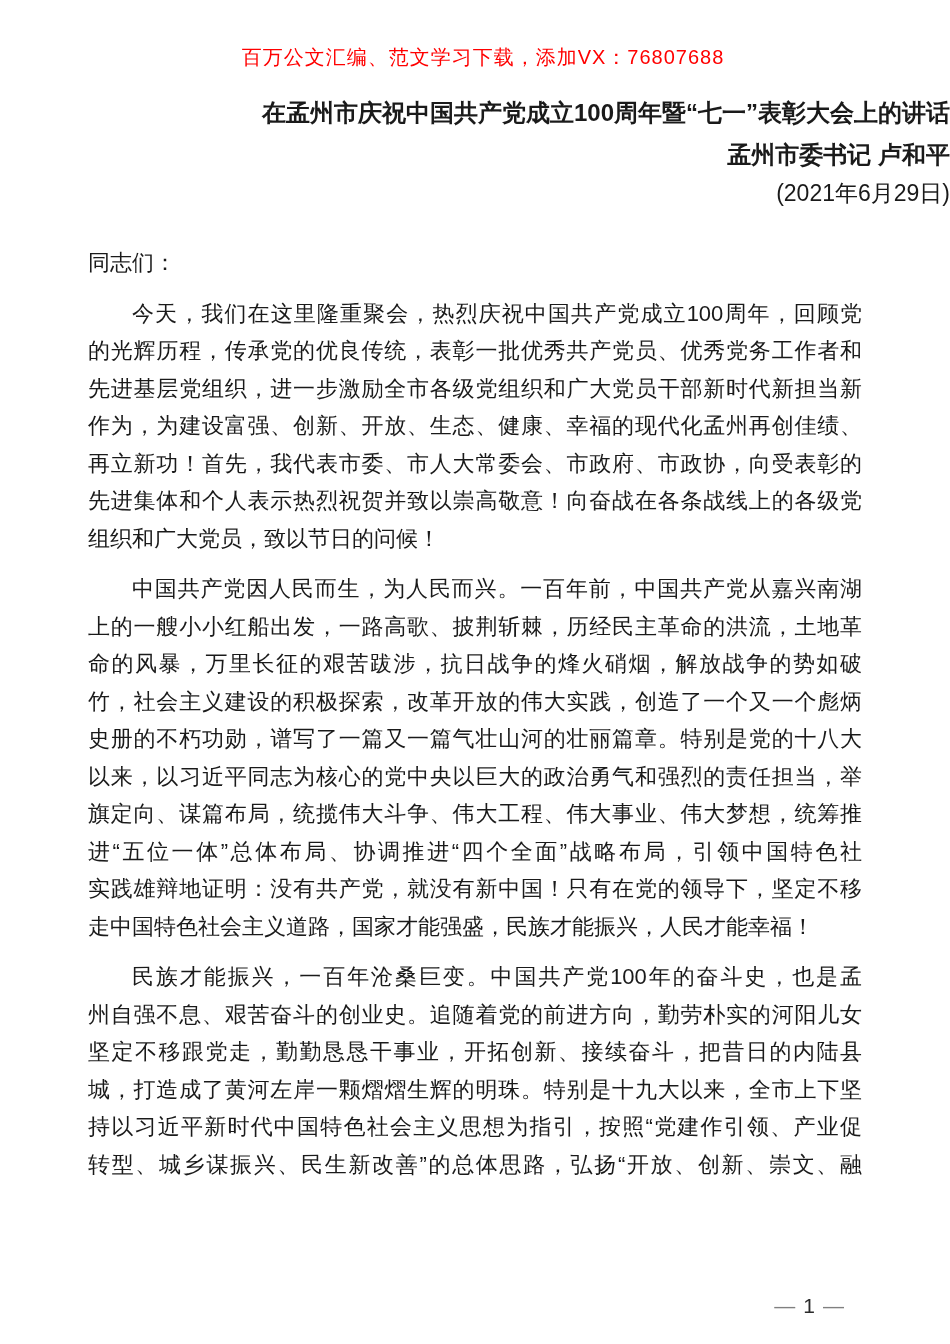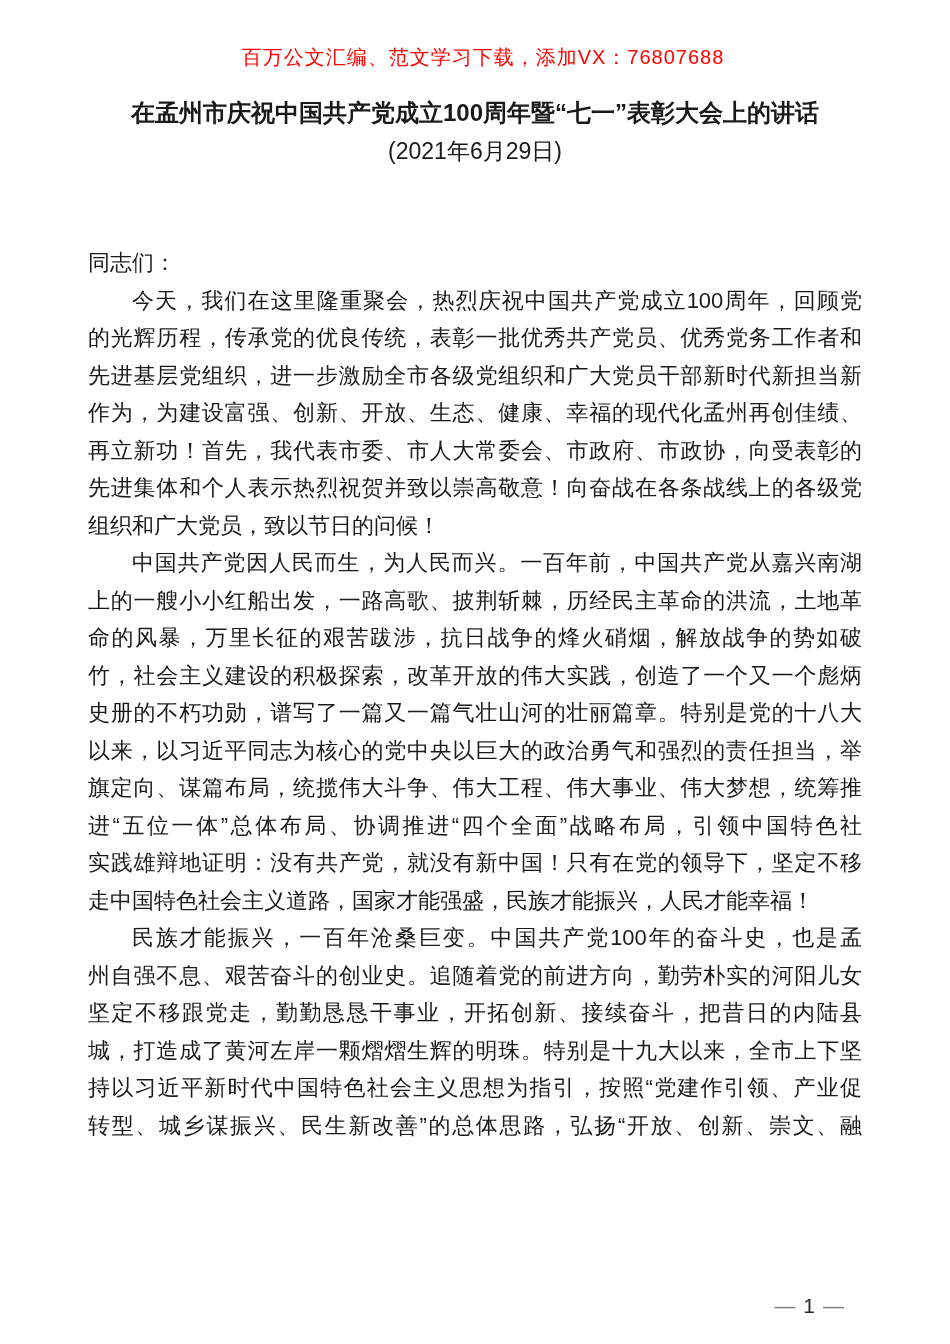--- a/index.html
+++ b/index.html
@@ -24,21 +24,21 @@
     text-align: center;
     font-size: 20px;
     letter-spacing: 1px;
     color: #ff0000;
   }
   .title-block {
     position: absolute;
     top: 97px;
     left: 0;
     right: 0;
-    text-align: center;
+    text-align: right;
   }
   .doc-title {
     font-size: 24px;
     font-weight: bold;
     line-height: 32px;
   }
   .doc-speaker {
     font-size: 24px;
     font-weight: bold;
     line-height: 32px;
@@ -61,20 +61,21 @@
   .line {
     text-align: justify;
     text-align-last: justify;
     white-space: nowrap;
   }
   .line.no-stretch {
     text-align-last: left;
   }
   .line.indent {
     padding-left: 44px;
+    margin-top: 13px;
   }
   .footer {
     position: absolute;
     top: 1294px;
     left: 0;
     right: 98px;
     text-align: right;
     font-size: 21px;
   }
   .page-dash {
@@ -87,20 +88,21 @@
 </style>
 </head>
 <body>
 
 <div class="page">
 
   <div class="notice">百万公文汇编、范文学习下载，添加VX：76807688</div>
 
   <div class="title-block">
     <div class="doc-title">在孟州市庆祝中国共产党成立100周年暨“七一”表彰大会上的讲话</div>
+    <div class="doc-speaker">孟州市委书记 卢和平</div>
     <div class="doc-date">(2021年6月29日)</div>
   </div>
 
   <div class="doc-body">
     <div class="line no-stretch">同志们：</div>
     <div id="paragraphs">
         <div class="paragraph">
           <div class="line indent">今天，我们在这里隆重聚会，热烈庆祝中国共产党成立100周年，回顾党</div>
           <div class="line">的光辉历程，传承党的优良传统，表彰一批优秀共产党员、优秀党务工作者和</div>
           <div class="line">先进基层党组织，进一步激励全市各级党组织和广大党员干部新时代新担当新</div>

